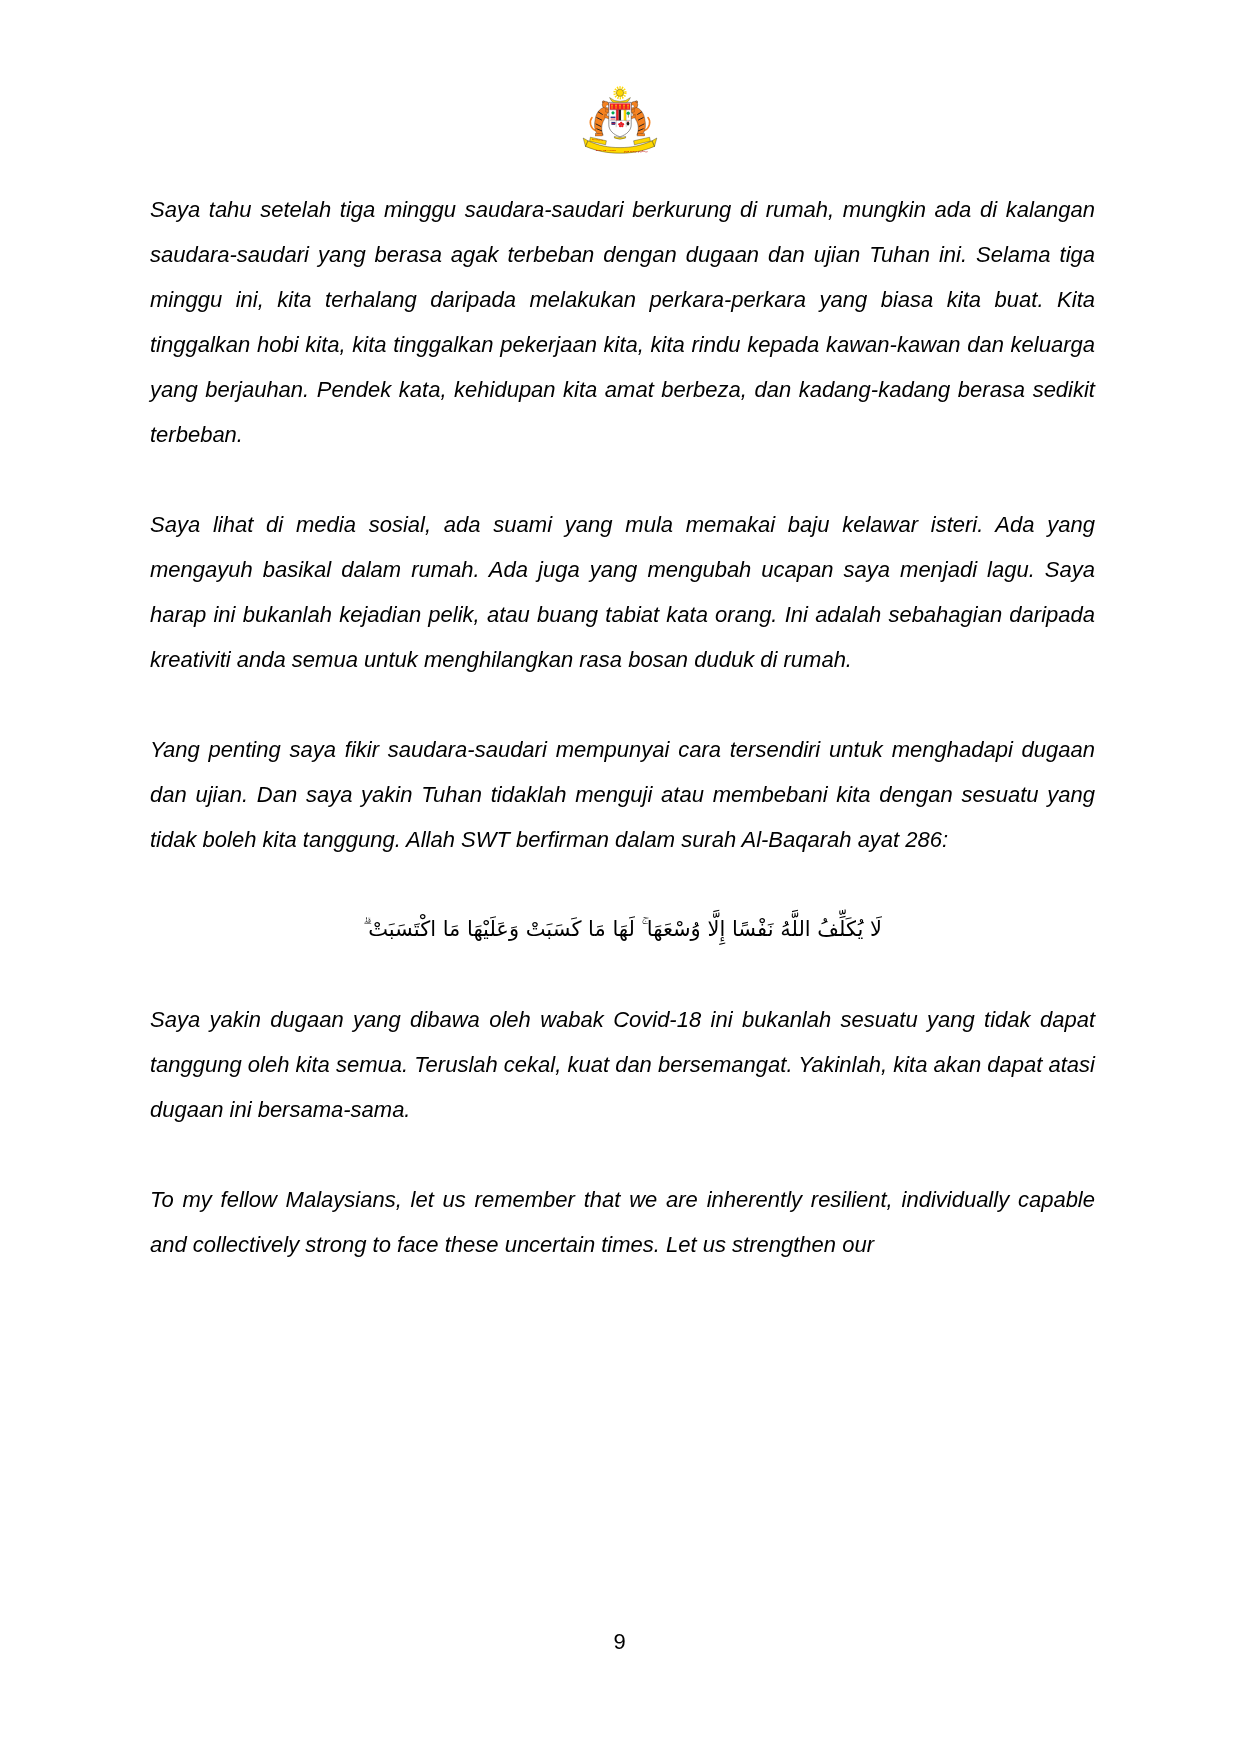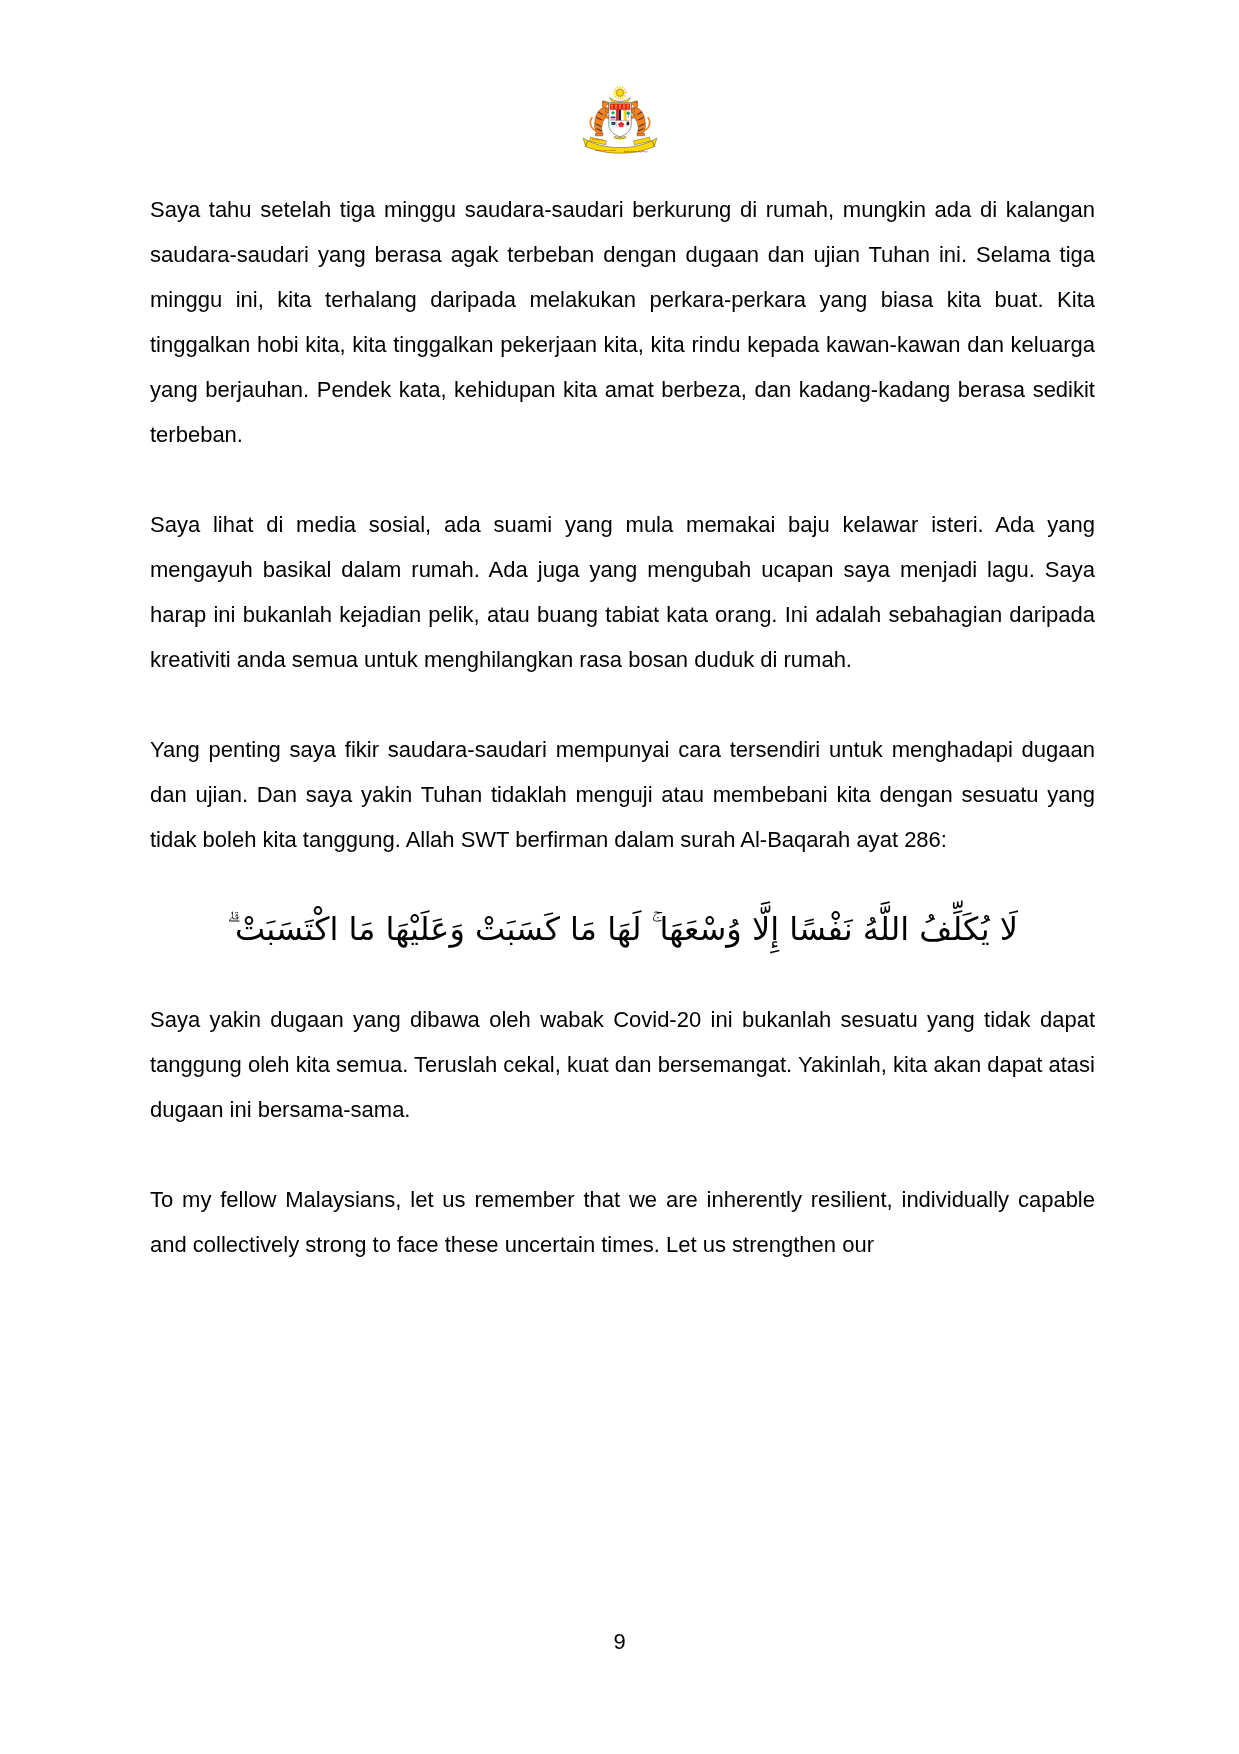--- a/index.html
+++ b/index.html
@@ -21,28 +21,28 @@
   }
   .content {
     position:absolute;
     top:187px;
     left:150px;
     width:945px;
     font-size:22px;
     line-height:45px;
   }
   .content p { margin:0 0 45px 0; }
-  .just   { text-align:justify; }
+  .just   { text-align:justify;font-style:italic; }
   .center { text-align:center; }
   .italic { }
   .arabic {
     text-align:center;
     direction:rtl;
     font-family:"DejaVu Sans", sans-serif;
-    font-size:32px;
+    font-size:21px;
     line-height:45px;
   }
   .page-number {
     position:absolute;
     top:1628px; left:0;
     width:100%;
     text-align:center;
     font-size:22px;
     line-height:28px;
   }
@@ -129,19 +129,19 @@
       <text x="85" y="168" font-size="5.5" fill="#C00000" text-anchor="middle" font-family="Liberation Sans, sans-serif">BERTAMBAH MUTU</text>
       <text x="160" y="169" font-size="7" fill="#C00000" text-anchor="middle" font-family="DejaVu Sans, sans-serif">برسکوتو برتمبه موتو</text>
     </svg>
   </div>
 
   <div class="content">
     <p class="just">Saya tahu setelah tiga minggu saudara-saudari berkurung di rumah, mungkin ada di kalangan saudara-saudari yang berasa agak terbeban dengan dugaan dan ujian Tuhan ini. Selama tiga minggu ini, kita terhalang daripada melakukan perkara-perkara yang biasa kita buat. Kita tinggalkan hobi kita, kita tinggalkan pekerjaan kita, kita rindu kepada kawan-kawan dan keluarga yang berjauhan. Pendek kata, kehidupan kita amat berbeza, dan kadang-kadang berasa sedikit terbeban.</p>
     <p class="just">Saya lihat di media sosial, ada suami yang mula memakai baju kelawar isteri. Ada yang mengayuh basikal dalam rumah. Ada juga yang mengubah ucapan saya menjadi lagu. Saya harap ini bukanlah kejadian pelik, atau buang tabiat kata orang. Ini adalah sebahagian daripada kreativiti anda semua untuk menghilangkan rasa bosan duduk di rumah.</p>
     <p class="just">Yang penting saya fikir saudara-saudari mempunyai cara tersendiri untuk menghadapi dugaan dan ujian. Dan saya yakin Tuhan tidaklah menguji atau membebani kita dengan sesuatu yang tidak boleh kita tanggung. Allah SWT berfirman dalam surah Al-Baqarah ayat 286:</p>
     <p class="arabic" lang="ar" dir="rtl">لَا يُكَلِّفُ اللَّهُ نَفْسًا إِلَّا وُسْعَهَا ۚ لَهَا مَا كَسَبَتْ وَعَلَيْهَا مَا اكْتَسَبَتْ ۗ</p>
-    <p class="just">Saya yakin dugaan yang dibawa oleh wabak Covid-20 ini bukanlah sesuatu yang tidak dapat tanggung oleh kita semua. Teruslah cekal, kuat dan bersemangat. Yakinlah, kita akan dapat atasi dugaan ini bersama-sama.</p>
+    <p class="just">Saya yakin dugaan yang dibawa oleh wabak Covid-18 ini bukanlah sesuatu yang tidak dapat tanggung oleh kita semua. Teruslah cekal, kuat dan bersemangat. Yakinlah, kita akan dapat atasi dugaan ini bersama-sama.</p>
     <p class="just italic">To my fellow Malaysians, let us remember that we are inherently resilient, individually capable and collectively strong to face these uncertain times. Let us strengthen our</p>
   </div>
 
   <div class="page-number">9</div>
 
 </div>
 
 </body></html>

